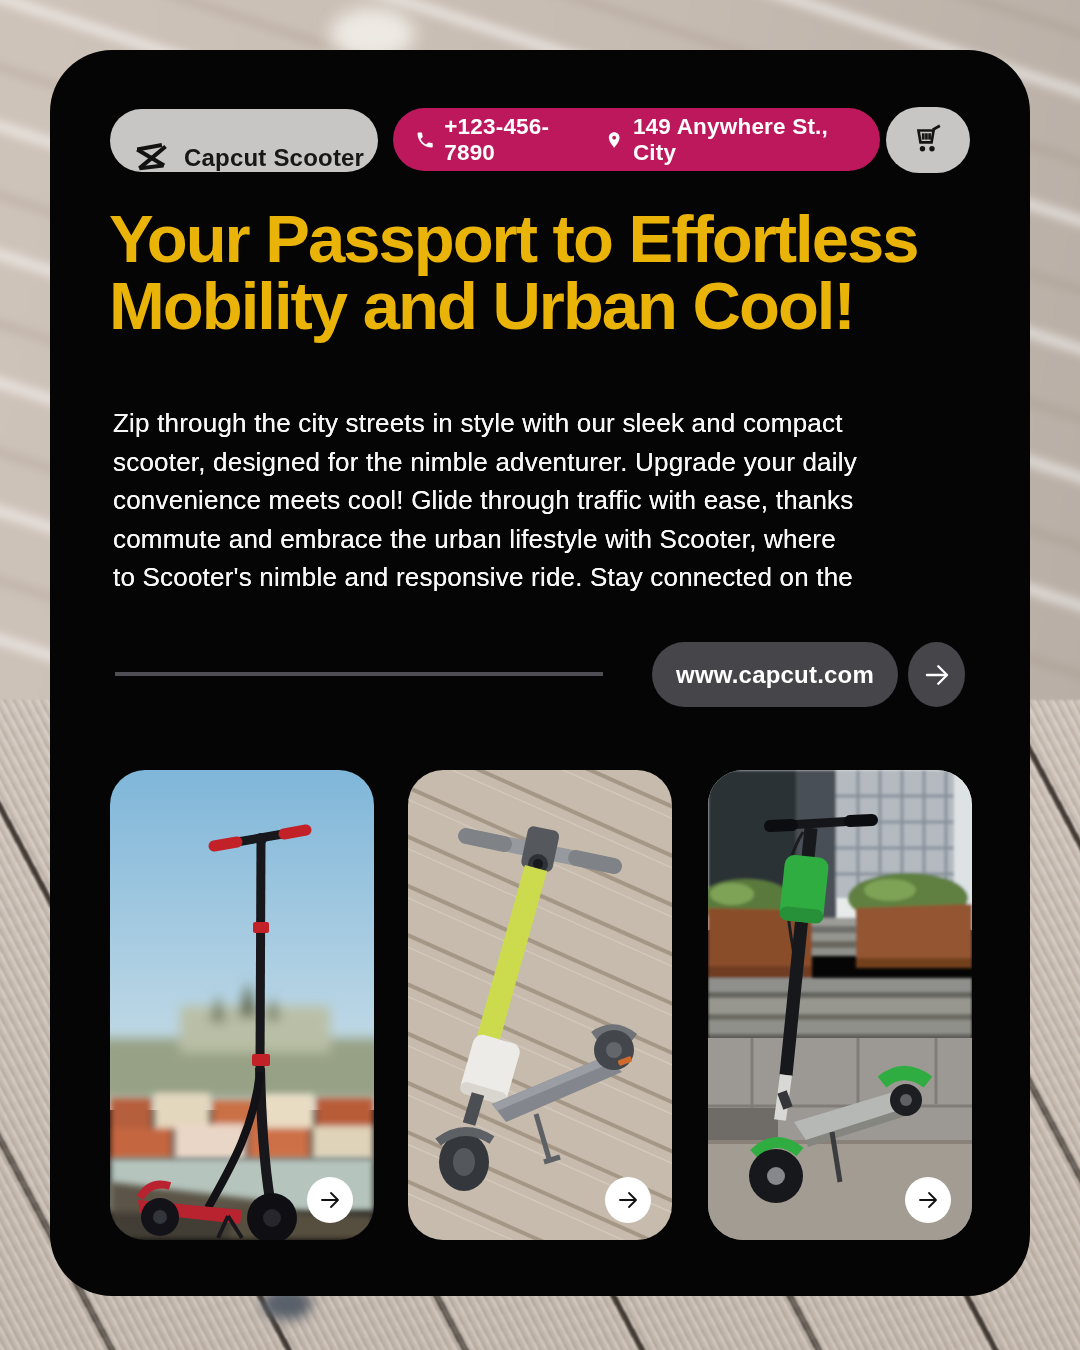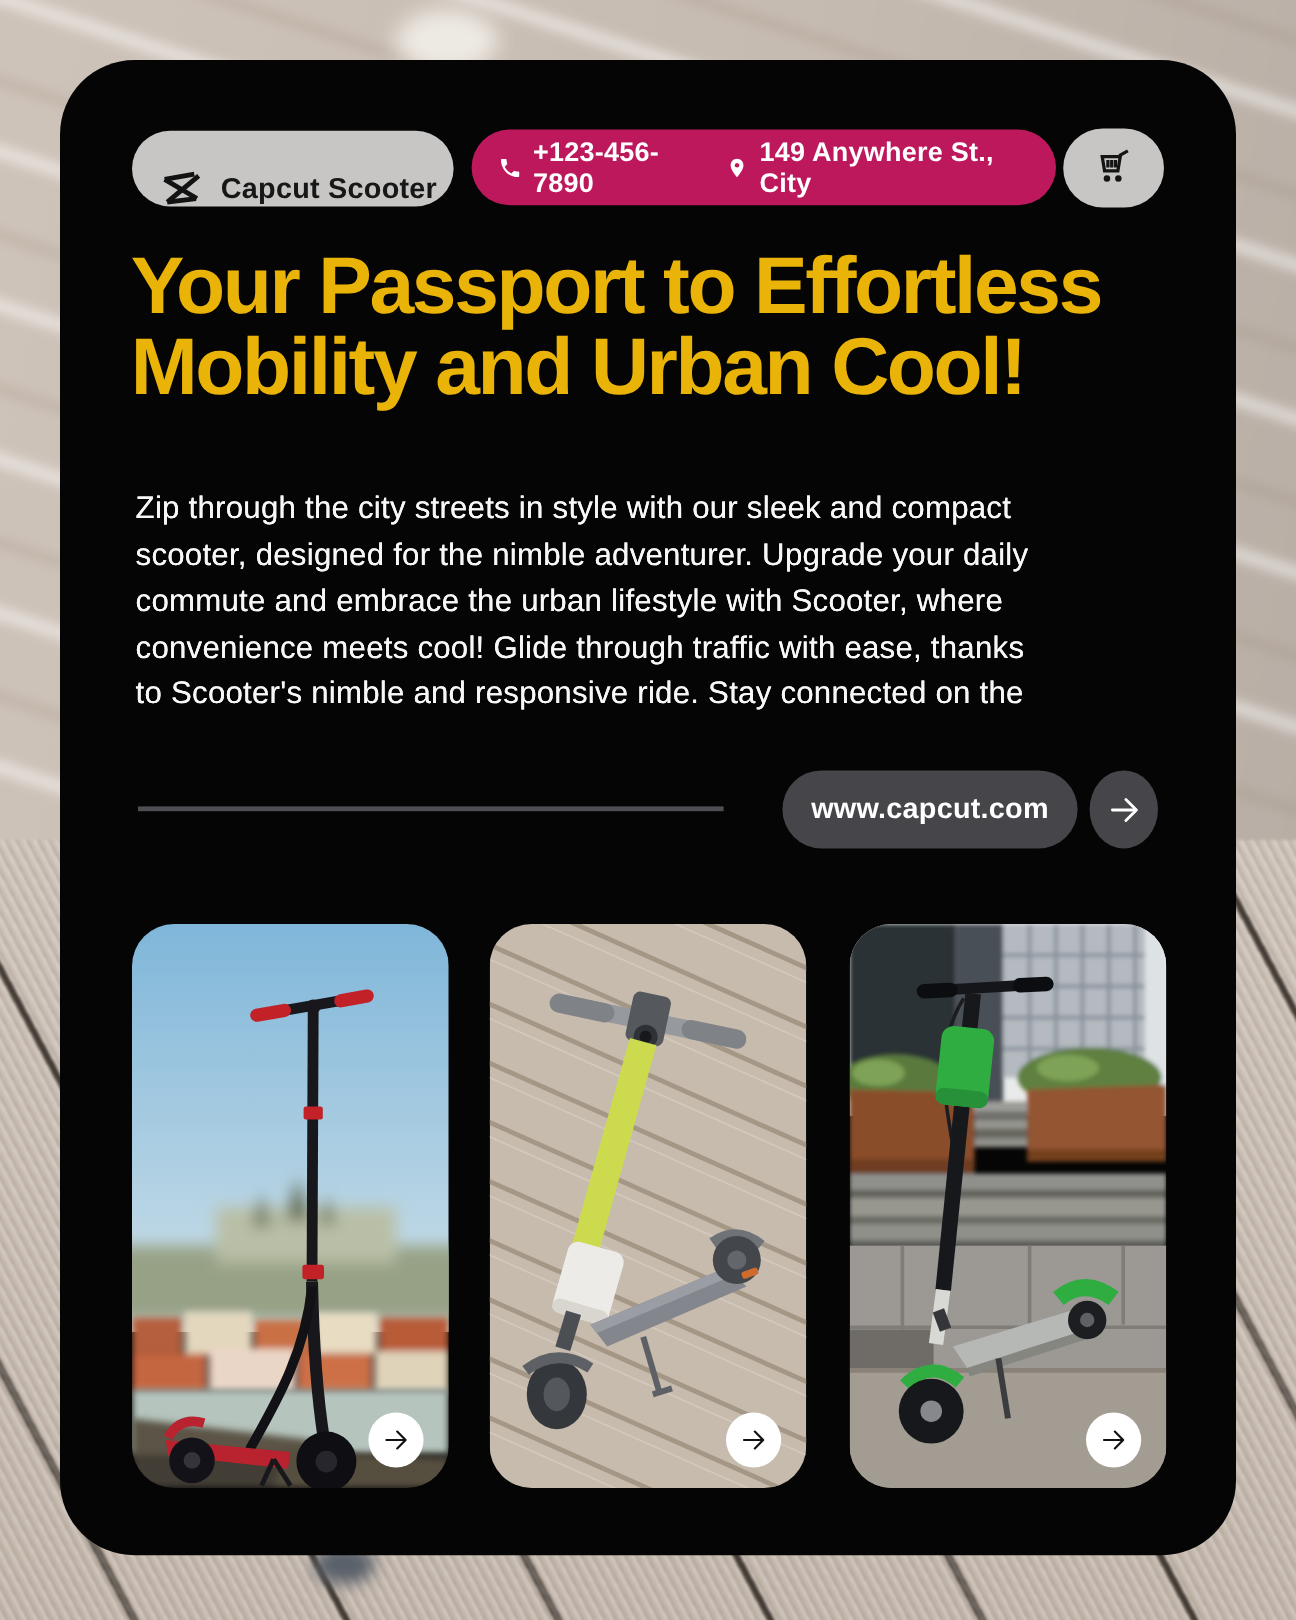--- a/index.html
+++ b/index.html
@@ -120,22 +120,22 @@
   <h1 class="headline">
 
   <div>Your Passport to Effortless</div>
       <div>Mobility and Urban Cool!</div>
     </h1>
 
   <div class="bodytext">
 
   <div>Zip through the city streets in style with our sleek and compact</div>
       <div>scooter, designed for the nimble adventurer. Upgrade your daily</div>
+      <div>convenience meets cool! Glide through traffic with ease, thanks</div>
       <div>commute and embrace the urban lifestyle with Scooter, where</div>
-      <div>convenience meets cool! Glide through traffic with ease, thanks</div>
       <div>to Scooter's nimble and responsive ride. Stay connected on the</div>
     </div>
 
   <div class="divider"></div>
   <div class="site-pill">
     <span>www.capcut.com</span>
   </div>
   <button class="cta-arrow">
     <svg width="30" height="30" viewBox="0 0 24 24">
       <g stroke="#ffffff" stroke-width="1.9" fill="none" stroke-linecap="round" stroke-linejoin="round">

